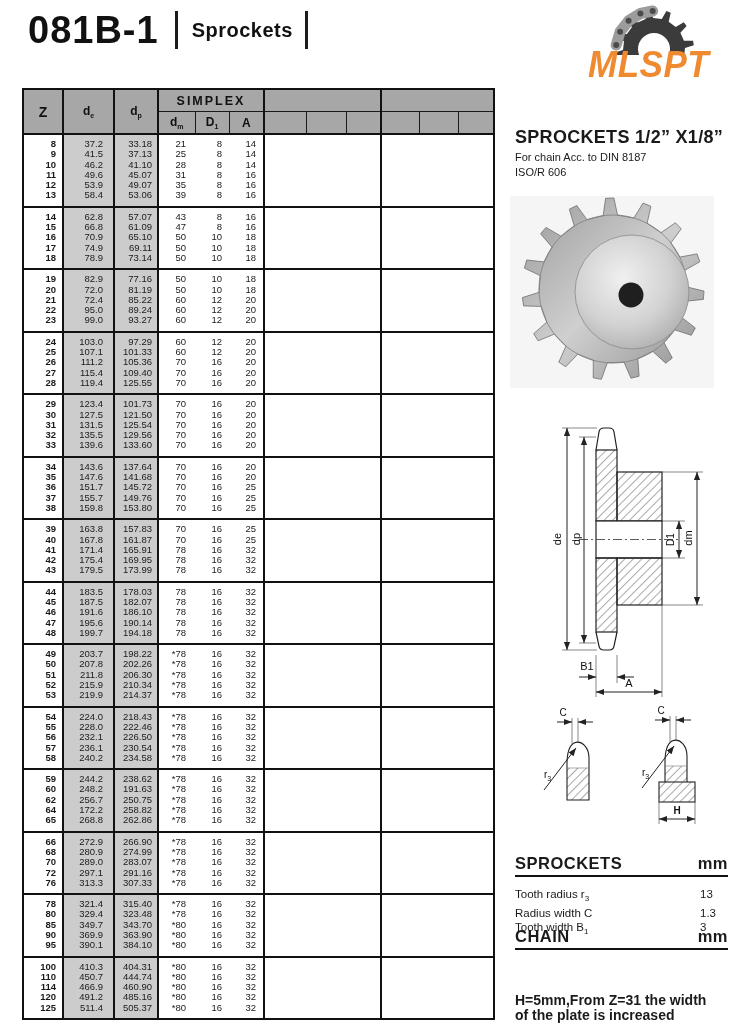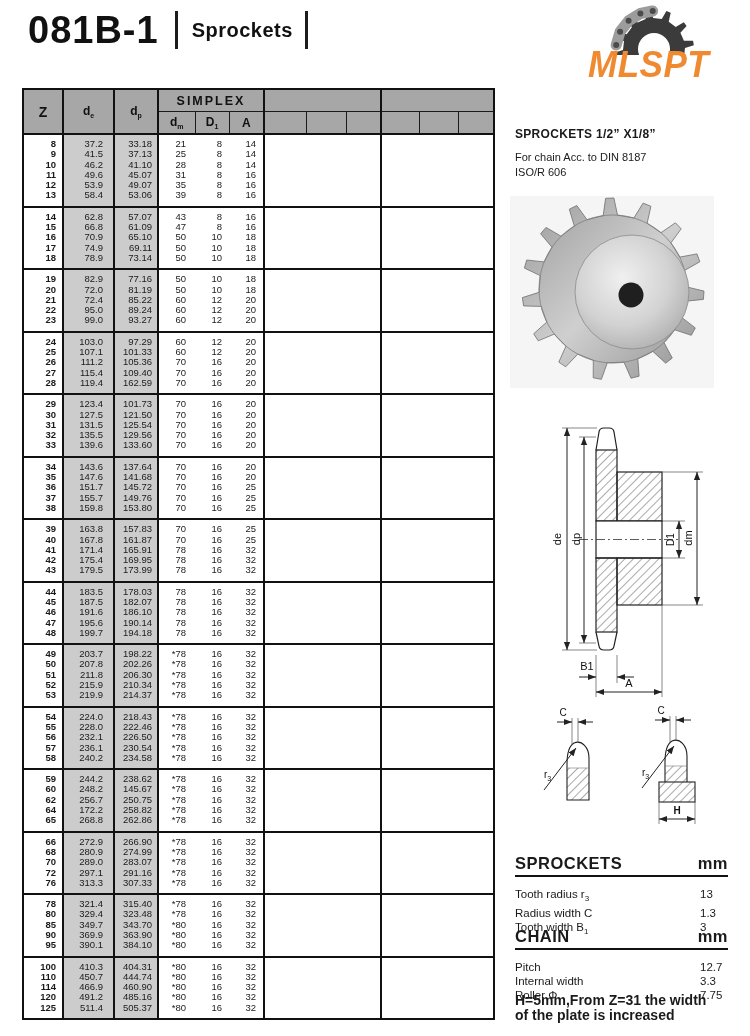--- a/index.html
+++ b/index.html
@@ -40,21 +40,21 @@
   #main td.z{font-weight:bold;padding-right:6px;}
   #main td.de{background:#cccccc;padding-right:10px;border-left:2px solid #111;}
   #main td.dp{background:#cccccc;padding-right:5px;border-left:2px solid #111;}
   #main td.dm{padding-right:9px;border-left:2px solid #111;}
   #main td.d1{padding-right:7px;}
   #main td.a{padding-right:7px;}
   #main td.g1{border-left:2px solid #111;background:#fff;}
   #main td.g2{border-left:2px solid #111;background:#fff;}
 
   
-  .r-title{position:absolute;left:515px;top:127px;font-size:12px;font-weight:bold;letter-spacing:0.3px;}
+  .r-title{position:absolute;left:515px;top:127px;font-size:18px;font-weight:bold;letter-spacing:0.3px;}
   .r-line1{position:absolute;left:515px;top:151px;font-size:11px;}
   .r-line2{position:absolute;left:515px;top:166px;font-size:11px;}
 
   .photo{position:absolute;left:510px;top:196px;}
   .xsect{position:absolute;left:505px;top:415px;}
   .profiles{position:absolute;left:516px;top:702px;}
   svg{font-family:"Liberation Sans", sans-serif;}
 
   .spec{position:absolute;left:515px;width:213px;}
   .spec-head{display:flex;justify-content:space-between;align-items:flex-end;
@@ -304,21 +304,21 @@
           <td class="z">27</td>
           <td class="de">115.4</td>
           <td class="dp">109.40</td>
           <td class="dm">70</td>
           <td class="d1">16</td>
           <td class="a">20</td>
         </tr>
         <tr>
           <td class="z">28</td>
           <td class="de">119.4</td>
-          <td class="dp">162.59</td>
+          <td class="dp">125.55</td>
           <td class="dm">70</td>
           <td class="d1">16</td>
           <td class="a">20</td>
         </tr>
       </tbody>
       <tbody>
         <tr>
           <td class="z">29</td>
           <td class="de">123.4</td>
           <td class="dp">101.73</td>
@@ -588,21 +588,21 @@
           <td class="dp">238.62</td>
           <td class="dm">*78</td>
           <td class="d1">16</td>
           <td class="a">32</td>
           <td class="g1" colspan="3" rowspan="5"></td>
           <td class="g2" colspan="3" rowspan="5"></td>
         </tr>
         <tr>
           <td class="z">60</td>
           <td class="de">248.2</td>
-          <td class="dp">145.67</td>
+          <td class="dp">191.63</td>
           <td class="dm">*78</td>
           <td class="d1">16</td>
           <td class="a">32</td>
         </tr>
         <tr>
           <td class="z">62</td>
           <td class="de">256.7</td>
           <td class="dp">250.75</td>
           <td class="dm">*78</td>
           <td class="d1">16</td>
@@ -899,34 +899,20 @@
           <span class="val">3</span>
         </div>
       </div>
   </div>
 
   <div class="spec" id="spec-chain">
     <div class="spec-head">
       <span>CHAIN</span>
       <span>mm</span>
     </div>
-    <div class="spec-rows">
-        <div class="spec-row">
-          <span class="lbl">Pitch</span>
-          <span class="val">12.7</span>
-        </div>
-        <div class="spec-row">
-          <span class="lbl">Internal width</span>
-          <span class="val">3.3</span>
-        </div>
-        <div class="spec-row">
-          <span class="lbl">Roller Φ</span>
-          <span class="val">7.75</span>
-        </div>
-      </div>
   </div>
 
   <div class="note">
     <div>H=5mm,From Z=31 the width</div>
     <div>of the plate is increased</div>
   </div>
 
 </div>
 
 </body></html>

